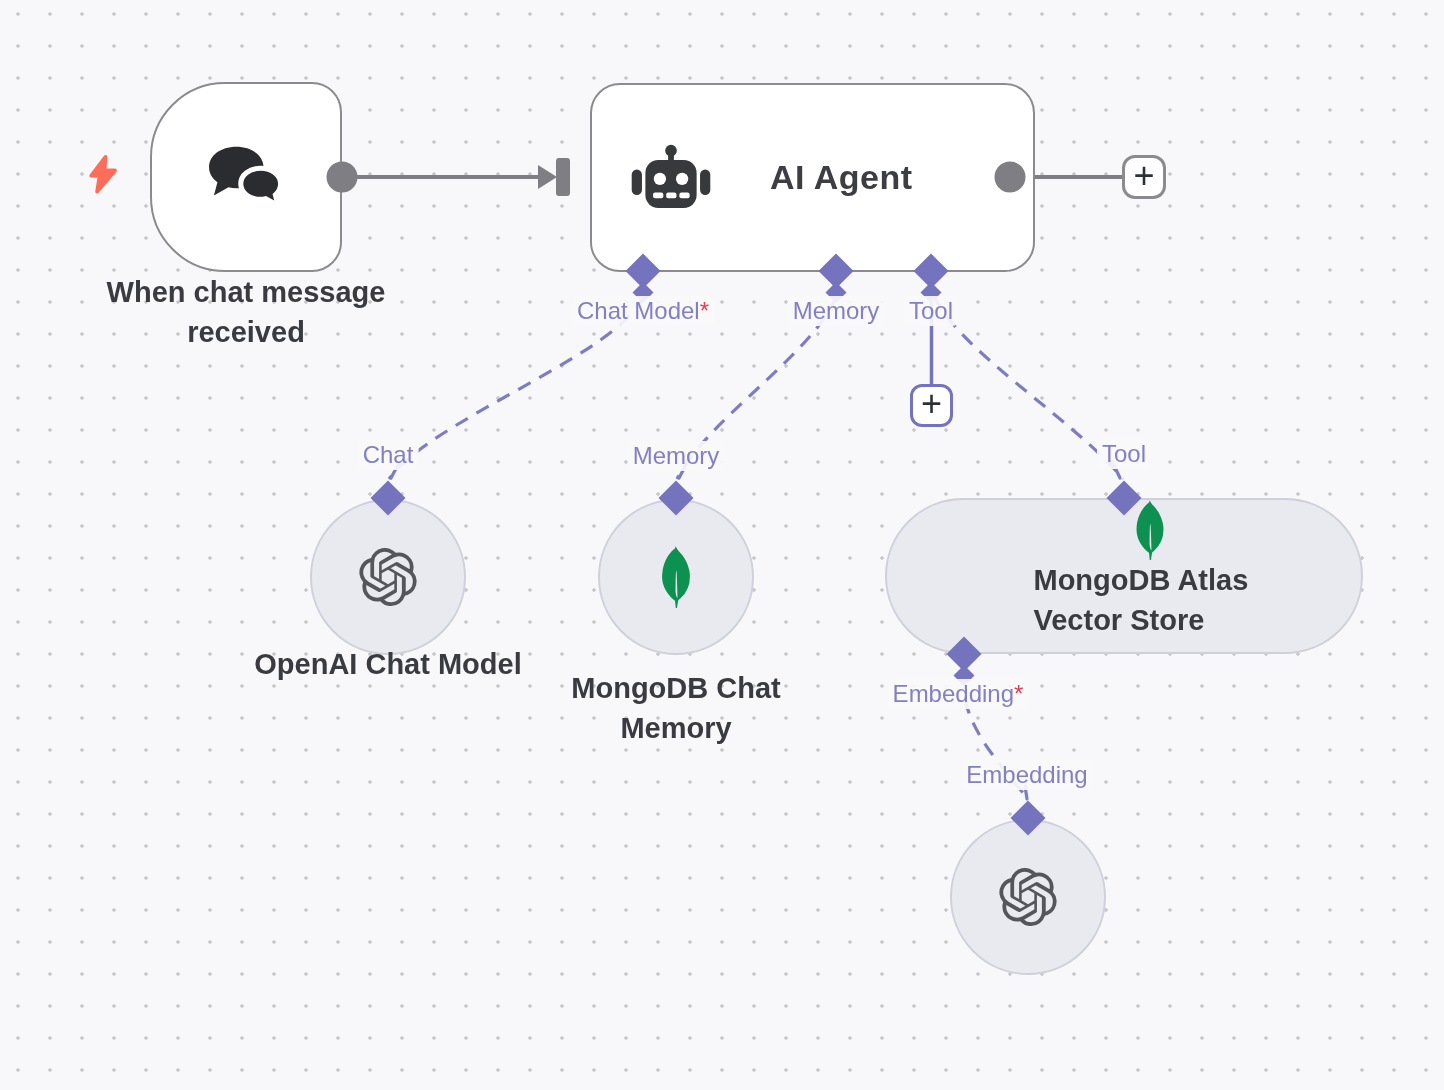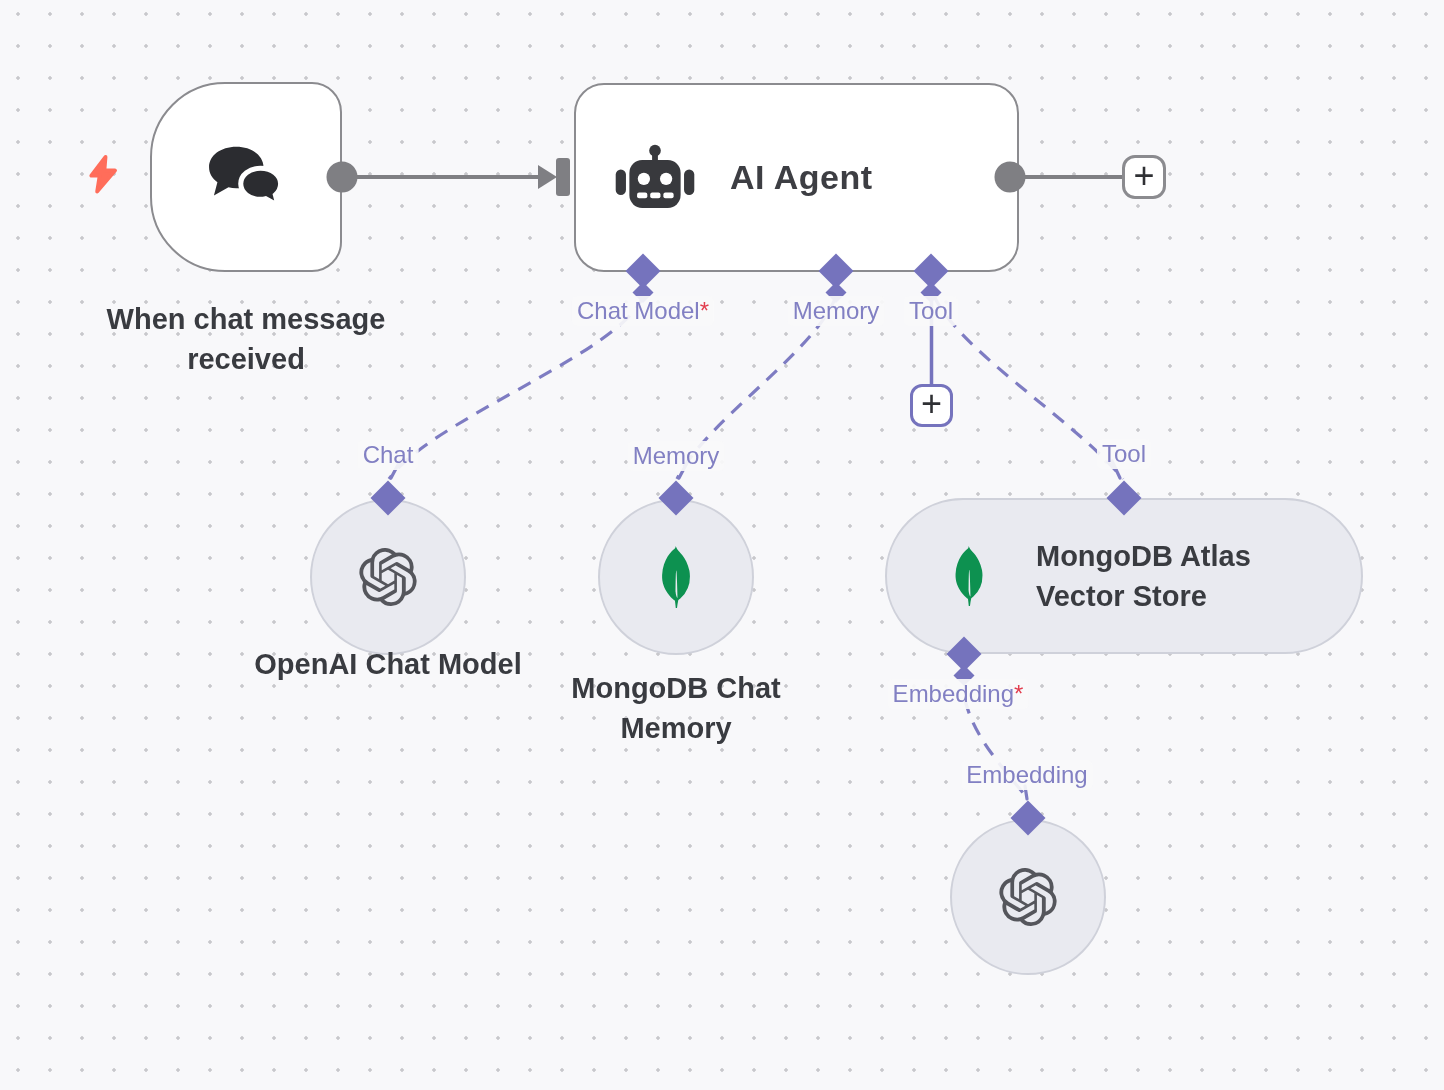--- a/index.html
+++ b/index.html
@@ -19,37 +19,38 @@
   svg.layer { position:absolute; left:0; top:0; width:1444px; height:1090px; pointer-events:none; }
   #connections { z-index:1; }
   #ports { z-index:4; }
   .node { position:absolute; background:#fff; border:2.5px solid #8b8b8f; z-index:2; }
   .trigger-node {
     left:150px; top:82px; width:192px; height:190px;
     border-radius:75px 30px 30px 75px;
     display:flex; align-items:center; justify-content:center;
   }
   .agent-node {
-    left:574px; top:83px; width:445px; height:189px;
+    left:590px; top:83px; width:445px; height:189px;
     border-radius:30px;
     display:flex; align-items:center;
     padding-left:38px;
+    gap:24px;
   }
   .agent-title {
     font-size:34px; font-weight:600; color:#3d3e43; margin-left:34px; letter-spacing:0.5px;
   }
   .sub-circle {
     position:absolute; width:156px; height:156px; border-radius:50%;
     background:#e9eaf0; border:2.5px solid #cfd1da; z-index:2;
     display:flex; align-items:center; justify-content:center;
   }
   .pill-node {
     position:absolute; left:885px; top:498px; width:478px; height:156px;
     background:#e9eaf0; border:2.5px solid #cfd1da; border-radius:78px; z-index:2;
-    display:flex; align-items:center; padding-left:52px;
+    display:flex; align-items:center; padding-left:52px;flex-direction:column;
   }
   .pill-title {
     font-size:29px; font-weight:600; color:#393b40; line-height:40px;
     margin-left:37px; width:270px; text-align:left;
   }
   .node-label {
     position:absolute; transform:translateX(-50%);
     font-size:29px; font-weight:600; color:#393b40; line-height:40px;
     text-align:center; z-index:3; white-space:pre-line;
   }
@@ -106,21 +107,21 @@
   <svg class="bolt" width="38" height="42" viewBox="0 0 24 26">
     <path d="M13.6 1.5 L4.6 13.4 L9.9 13.4 L8.3 23.5 L19.6 10.1 L12.9 10.1 Z" fill="#ff6d5a" stroke="#ff6d5a" stroke-width="2.4" stroke-linejoin="round"></path>
   </svg>
 
   <div class="node trigger-node">
     <svg width="86" height="70" viewBox="0 0 44 36">
       <path d="M17,2.5 C9,2.5 3,7 3,13 C3,16.2 4.7,18.9 7.3,20.7 L5.5,27.5 L13,23.3 C14.3,23.6 15.6,23.8 17,23.8 C25,23.8 31,19 31,13 C31,7 25,2.5 17,2.5 Z" fill="#2b2c30"></path>
       <path d="M29.5,13.5 C23.7,13.5 19.3,17 19.3,21.5 C19.3,26 23.7,29.5 29.5,29.5 C30.4,29.5 31.3,29.4 32.1,29.2 L38.5,32.7 L37.1,27.2 C38.8,25.7 39.8,23.7 39.8,21.5 C39.8,17 35.3,13.5 29.5,13.5 Z" fill="#2b2c30" stroke="#ffffff" stroke-width="2.6"></path>
     </svg>
   </div>
-  <div class="node-label" style="left:246px; top:299px; width:370px;">When chat message received</div>
+  <div class="node-label" style="left:246px; top:272px; width:370px;">When chat message received</div>
 
   <div class="node agent-node">
     <svg width="82" height="72" viewBox="0 0 48 42">
       <rect x="22.3" y="4" width="3.4" height="9" rx="1.7" fill="#38393d"></rect>
       <circle cx="24" cy="5" r="3.4" fill="#38393d"></circle>
       <rect x="1" y="16" width="6" height="15" rx="3" fill="#38393d"></rect>
       <rect x="41" y="16" width="6" height="15" rx="3" fill="#38393d"></rect>
       <rect x="9" y="10.5" width="30" height="28" rx="7.5" fill="#38393d"></rect>
       <circle cx="17.5" cy="21.5" r="3.6" fill="#ffffff"></circle>
       <circle cx="30.5" cy="21.5" r="3.6" fill="#ffffff"></circle>

